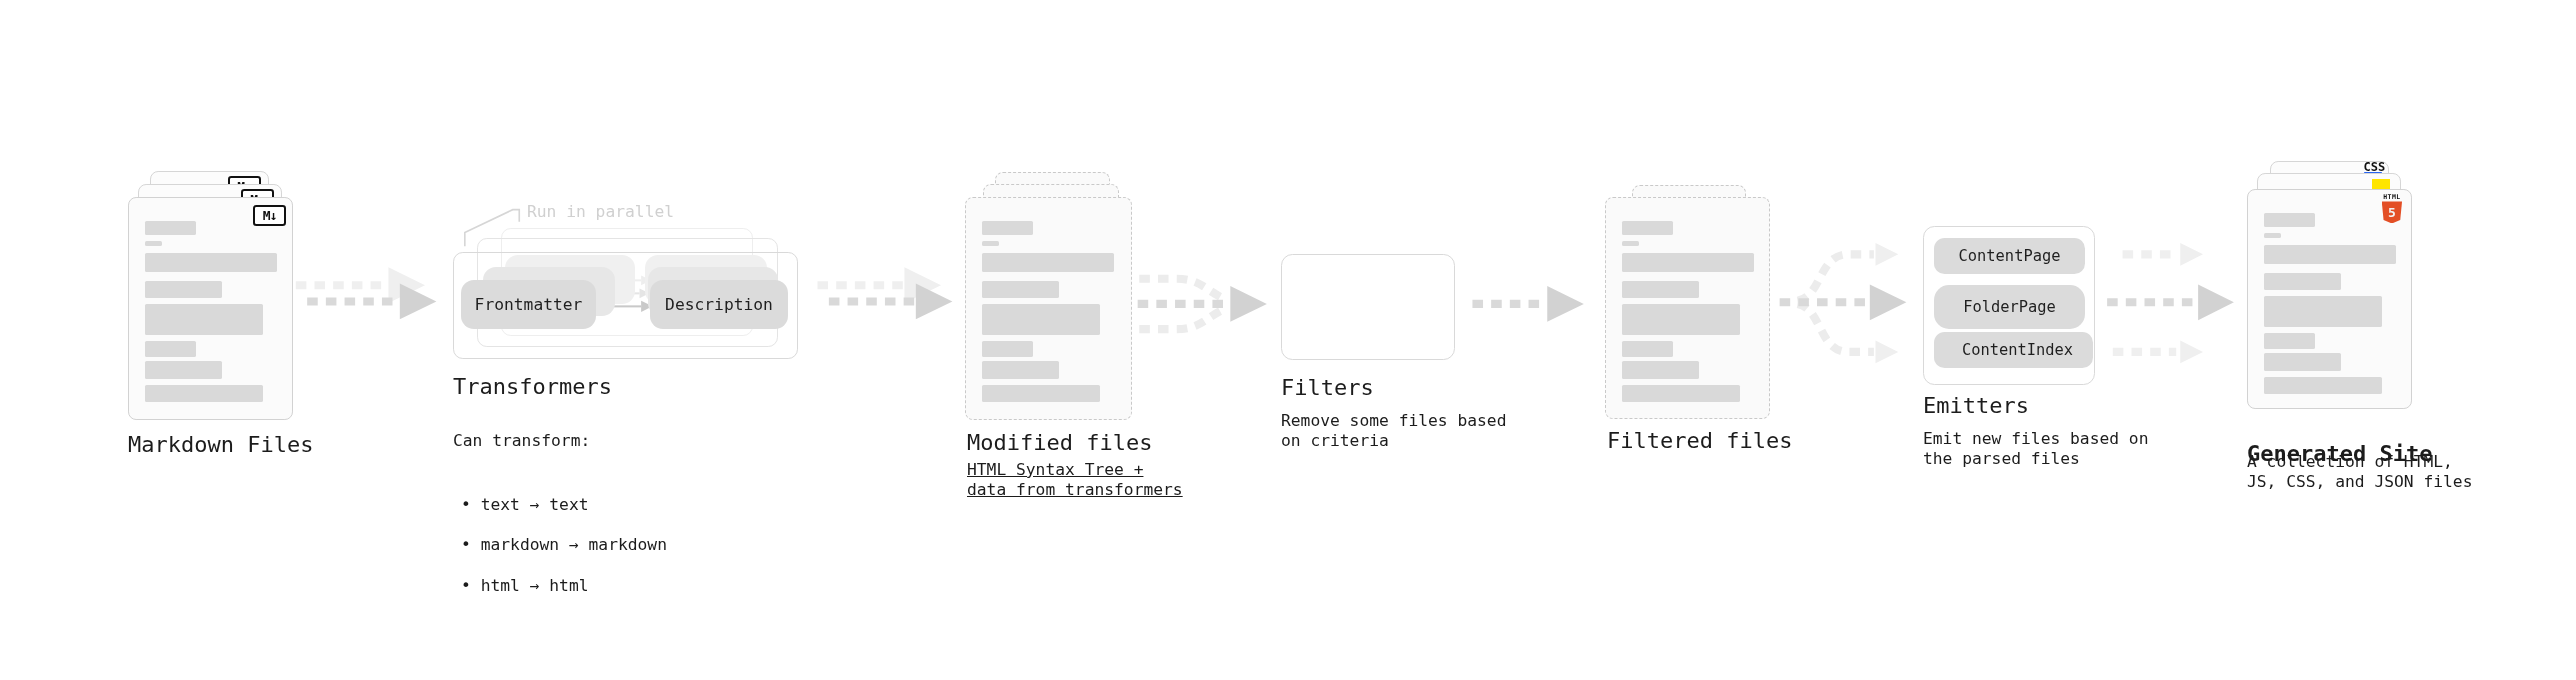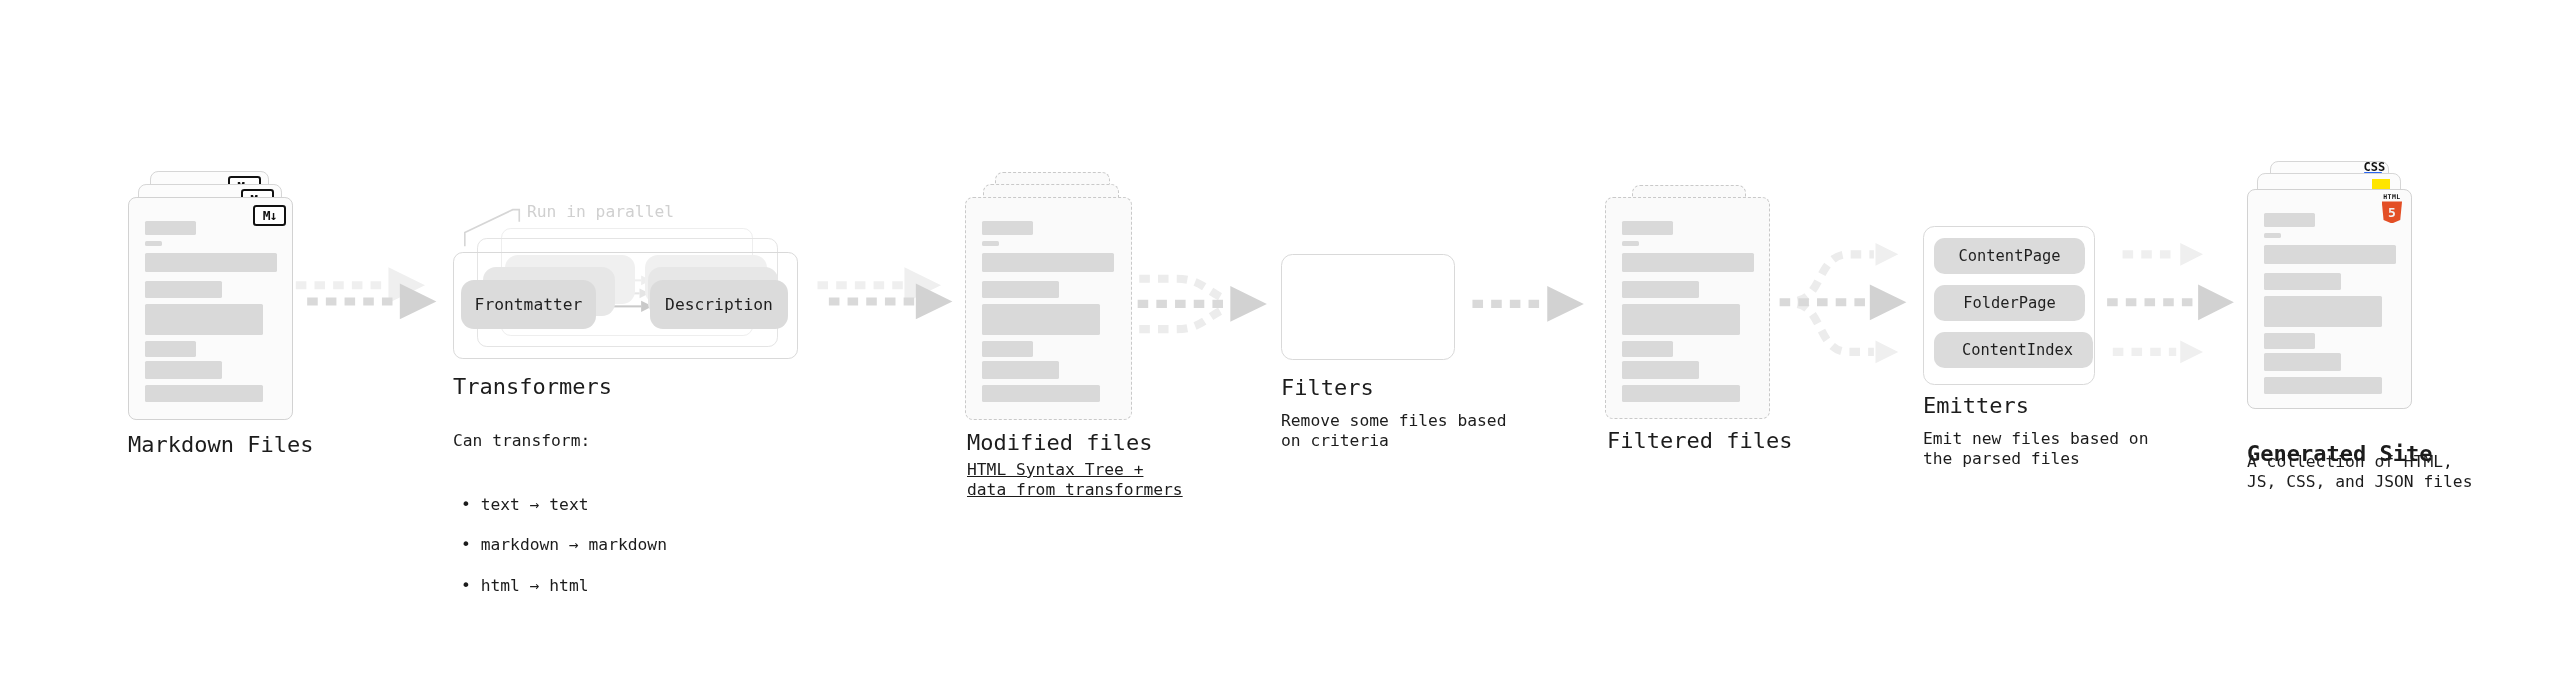--- a/index.html
+++ b/index.html
@@ -217,21 +217,21 @@
         <i style="width:77px;height:18px;margin-bottom:5.7px"></i>
         <i style="width:118px;height:17px;margin-bottom:0px"></i>
       </div>
   </div>
   <div class="title" style="left:1607px;top:428px;">Filtered files</div>
 
   <div class="rbox solidbg" style="left:1923px;top:226px;width:172px;height:159px;"></div>
   <div class="pill small" style="left:1934px;top:238px;width:151px;height:36px;">
       <span>ContentPage</span>
     </div>
-  <div class="pill small" style="left:1934px;top:285px;width:151px;height:36px;">
+  <div class="pill small" style="left:1934px;top:285px;width:151px;height:44px;border-radius:15px;">
       <span>FolderPage</span>
     </div>
   <div class="pill small" style="left:1934px;top:332px;width:151px;height:36px;padding-left:8px;">
       <span>ContentIndex</span>
     </div>
   <div class="title" style="left:1923px;top:393px;">Emitters</div>
   <div class="sub" style="left:1923px;top:429px;">Emit new files based on
 the parsed files</div>
 
   <div class="stackpage z1" style="left:2270px;top:161px;width:119px;height:37px;">

